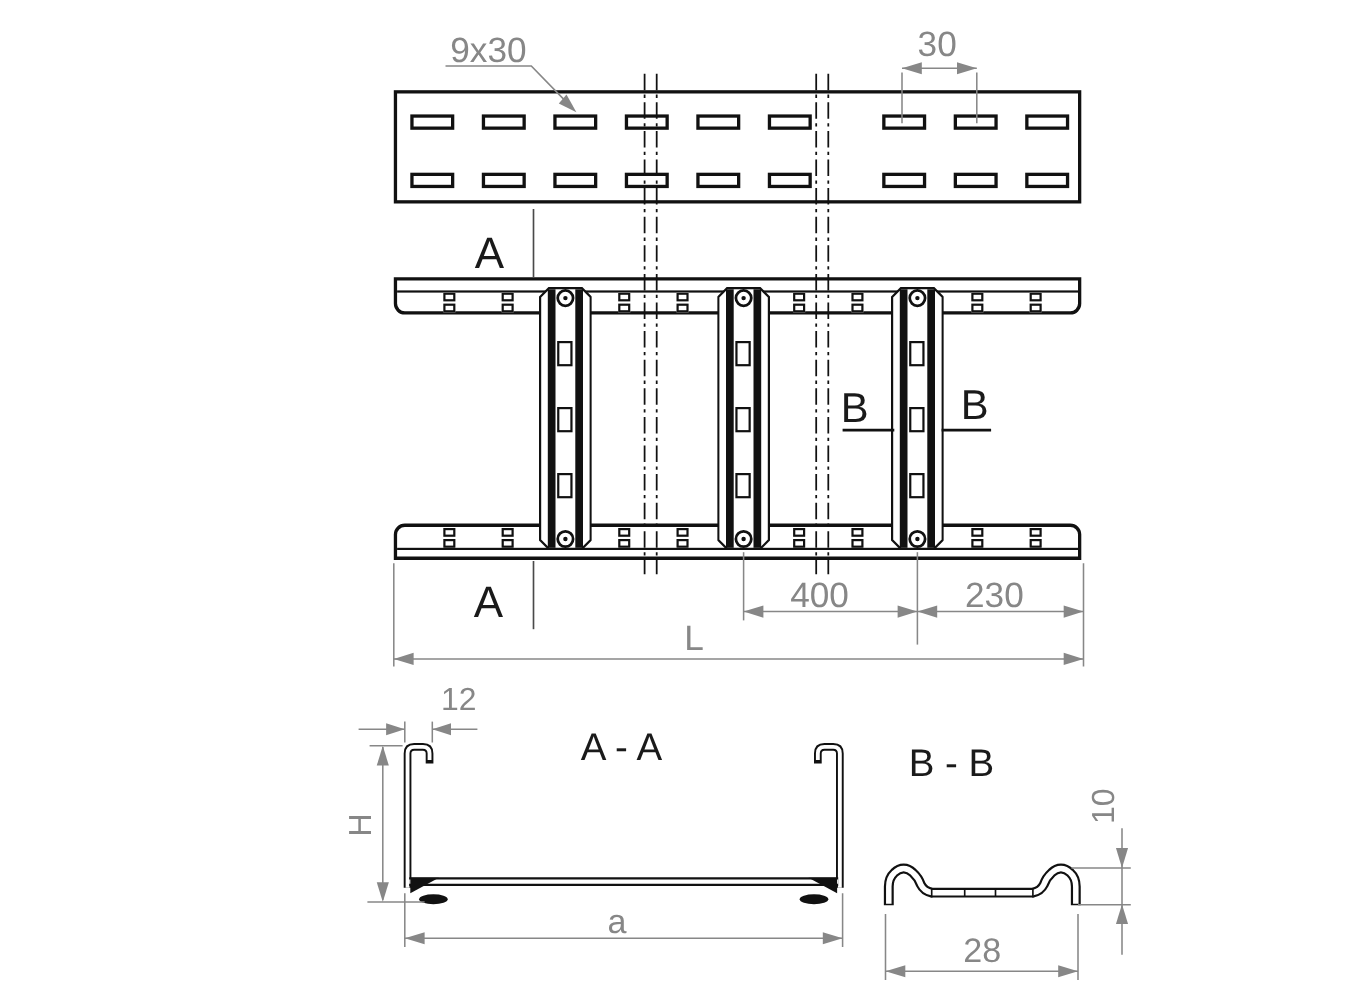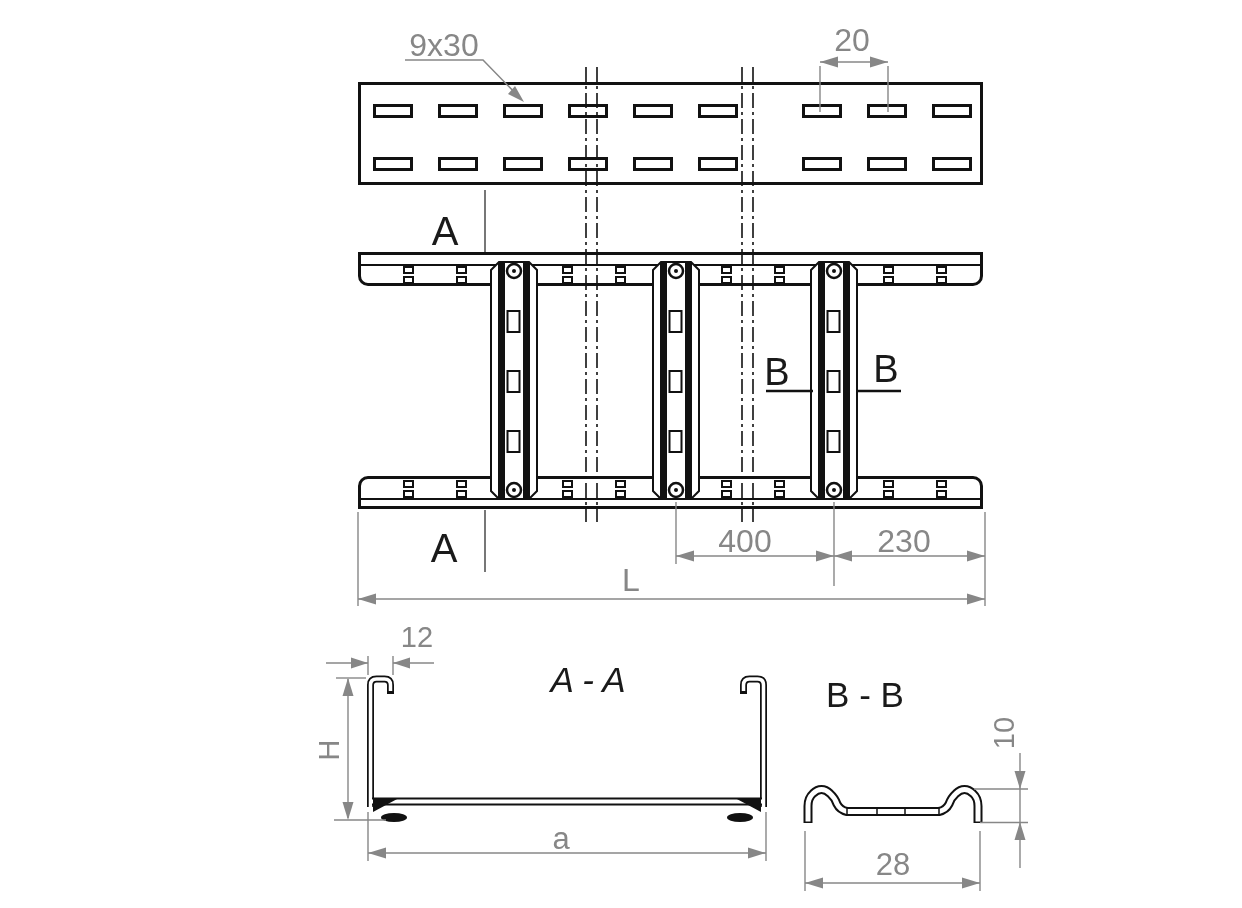--- a/index.html
+++ b/index.html
@@ -230,32 +230,32 @@
     </g>
     <g fill="#878787">
       <polygon points="1020,789 1014.5,771 1025.5,771"></polygon>
         <polygon points="1020,822 1014.5,840 1025.5,840"></polygon>
       <polygon points="805,883 823,877.5 823,888.5"></polygon>
         <polygon points="980,883 962,877.5 962,888.5"></polygon>
     </g>
   </svg>
 
   <div class="lbl gray" style="left:444px;top:45px;font-size:32px;">9x30</div>
-  <div class="lbl gray" style="left:852px;top:40px;font-size:32px;">20</div>
+  <div class="lbl gray" style="left:852px;top:40px;font-size:32px;">30</div>
 
   <div class="lbl" style="left:445px;top:231px;font-size:40px;">A</div>
   <div class="lbl" style="left:444px;top:548px;font-size:40px;">A</div>
   <div class="lbl" style="left:777px;top:372px;font-size:38px;">B</div>
   <div class="lbl" style="left:886px;top:369px;font-size:38px;">B</div>
 
   <div class="lbl gray" style="left:745px;top:541px;font-size:32px;">400</div>
   <div class="lbl gray" style="left:904px;top:541px;font-size:32px;">230</div>
   <div class="lbl gray" style="left:631px;top:580px;font-size:32px;">L</div>
 
-  <div class="lbl" style="left:588px;top:679px;font-size:35px;font-style:italic;">A - A</div>
+  <div class="lbl" style="left:565px;top:679px;font-size:35px;">A - A</div>
   <div class="lbl gray" style="left:377px;top:637px;font-size:29px;margin-left:40px;">12</div>
   <div class="lbl gray rot" style="left:329px;top:750px;font-size:29px;">H</div>
   <div class="lbl gray" style="left:561px;top:838px;font-size:31px;">a</div>
 
   <div class="lbl" style="left:865px;top:694px;font-size:35px;text-align:right;">B - B</div>
   <div class="lbl gray rot" style="left:1004px;top:733px;font-size:29px;">10</div>
   <div class="lbl gray" style="left:893px;top:864px;font-size:31px;">28</div>
 </div>
 
 </body></html>

